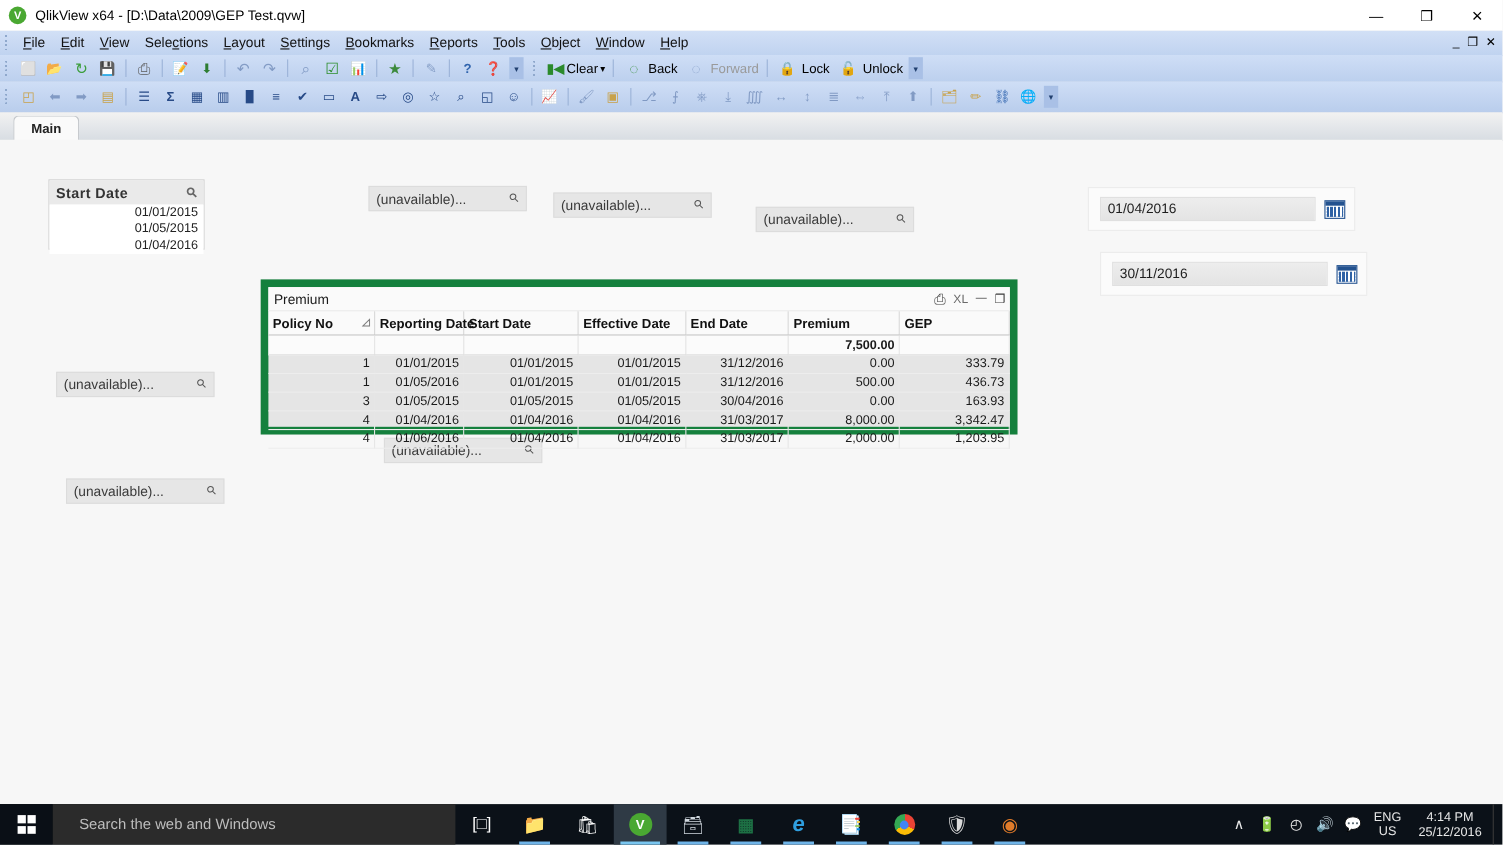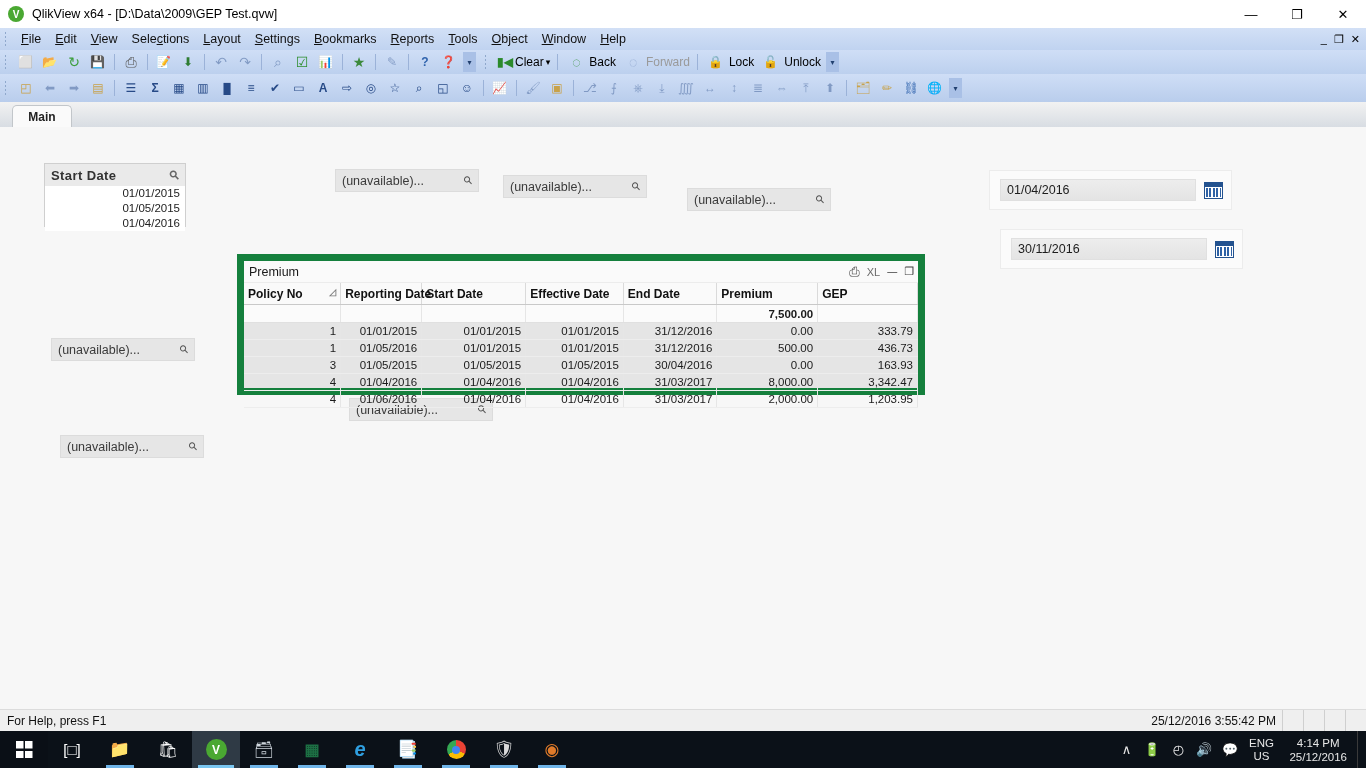--- a/index.html
+++ b/index.html
@@ -508,35 +508,26 @@
       <div class="calico"></div>
     </div>
     <div class="dateobj" style="left:1000px;top:102px;width:241px;height:38px;">
       <div class="dateinput">30/11/2016</div>
       <div class="calico"></div>
     </div>
 
 
   </div>
 
-  <div class="statusbar">
-    <div class="sb-left">For Help, press F1</div>
-    <div class="sb-right">
-      <span>25/12/2016 3:55:42 PM</span>
-      <div class="sb-cell"></div>
-      <div class="sb-cell"></div>
-      <div class="sb-cell"></div>
-      <div class="sb-cell"></div>
-    </div>
-  </div>
 
   <div class="taskbar">
     <div class="startbtn">
       <div class="winlogo"></div>
     </div>
+    <div class="searchbox">Search the web and Windows</div>
     <div class="tbicons">
       <div class="tbi" style="color:#fff;font-size:15px">[□]</div>
       <div class="tbi running" style="color:#e8b33a;font-size:17px">📁</div>
       <div class="tbi" style="color:#fff;font-size:16px">🛍</div>
       <div class="tbi active">
         <span style="width:21px;height:21px;border-radius:50%;background:#4aa832;color:#fff;font-size:12px;font-weight:bold;display:flex;align-items:center;justify-content:center;">V</span>
       </div>
       <div class="tbi running" style="color:#cfd6dd;font-size:16px">🗃</div>
       <div class="tbi running" style="color:#1d7044;font-size:16px;font-weight:bold">▦</div>
       <div class="tbi running" style="color:#2f9fe0;font-size:20px;font-style:italic;font-weight:bold">e</div>

